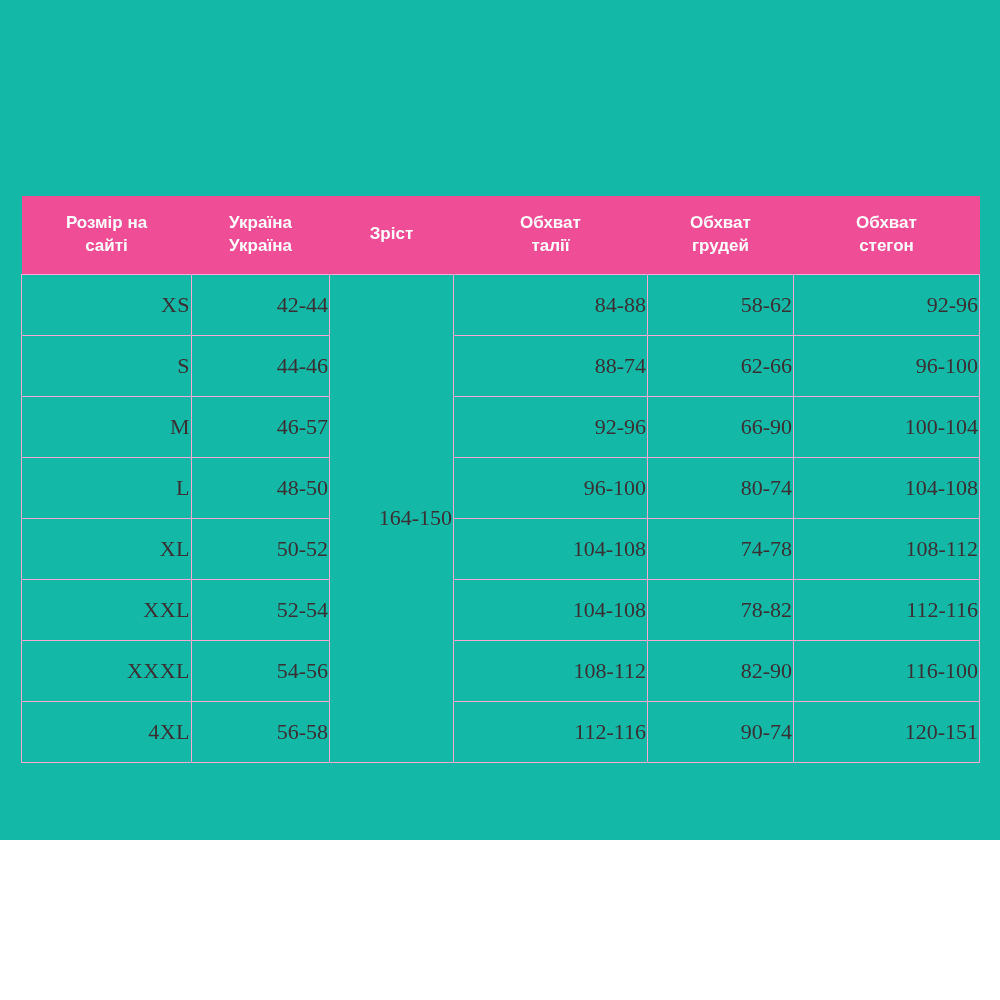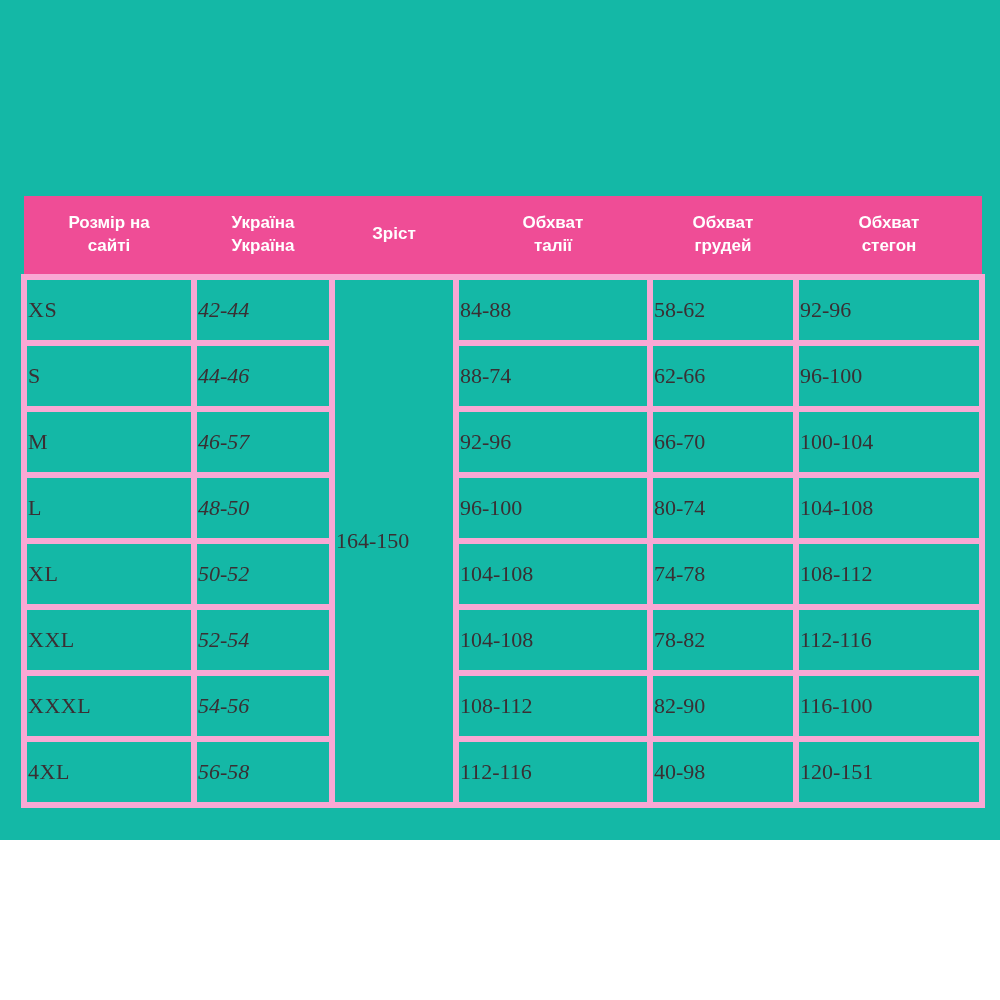--- a/index.html
+++ b/index.html
@@ -50,33 +50,33 @@
     vertical-align: middle;
     text-align: center;
     border: none;
   }
 
   table.size-table thead th .hdr-line {
     display: block;
   }
 
   table.size-table tbody td {
-    text-align: left;
+    text-align: right;
     vertical-align: middle;
     font-family: "Liberation Serif", serif;
     font-size: 22px;
     color: #3a2f33;
     height: 58px;
-    border: 6px solid #f9a8d4;
+    border: 1px solid #f9a8d4;
     background: transparent;
   }
 
   
   .col-bg-0 { background: linear-gradient(to right, #f4a7c8, #fbe1ed); }
-  .col-bg-1 { background: linear-gradient(to right, #fbdcea, #fdf0f6); font-style: italic; }
+  .col-bg-1 { background: linear-gradient(to right, #fbdcea, #fdf0f6); }
   .col-bg-2 { background: linear-gradient(to right, #fdeef5, #fdf3f7); }
   .col-bg-3 { background: linear-gradient(to right, #fdf0f6, #fdf4f8); }
   .col-bg-4 { background: linear-gradient(to right, #fdf3f7, #fdf6fa); }
   .col-bg-5 { background: linear-gradient(to right, #fdf5f9, #fefafc); }
 
   td.cell-size {
     font-size: 23px;
     letter-spacing: 0.5px;
   }
 
@@ -142,21 +142,21 @@
           <td class="col-bg-1">44-46</td>
           <td class="col-bg-3">88-74</td>
           <td class="col-bg-4">62-66</td>
           <td class="col-bg-5">96-100</td>
         </tr>
 
         <tr>
           <td class="cell-size col-bg-0">M</td>
           <td class="col-bg-1">46-57</td>
           <td class="col-bg-3">92-96</td>
-          <td class="col-bg-4">66-70</td>
+          <td class="col-bg-4">66-90</td>
           <td class="col-bg-5">100-104</td>
         </tr>
 
         <tr>
           <td class="cell-size col-bg-0">L</td>
           <td class="col-bg-1">48-50</td>
           <td class="col-bg-3">96-100</td>
           <td class="col-bg-4">80-74</td>
           <td class="col-bg-5">104-108</td>
         </tr>
@@ -182,21 +182,21 @@
           <td class="col-bg-1">54-56</td>
           <td class="col-bg-3">108-112</td>
           <td class="col-bg-4">82-90</td>
           <td class="col-bg-5">116-100</td>
         </tr>
 
         <tr>
           <td class="cell-size col-bg-0">4XL</td>
           <td class="col-bg-1">56-58</td>
           <td class="col-bg-3">112-116</td>
-          <td class="col-bg-4">40-98</td>
+          <td class="col-bg-4">90-74</td>
           <td class="col-bg-5">120-151</td>
         </tr>
 
       </tbody>
     </table>
   </div>
 
 </div>
 
 </body></html>

